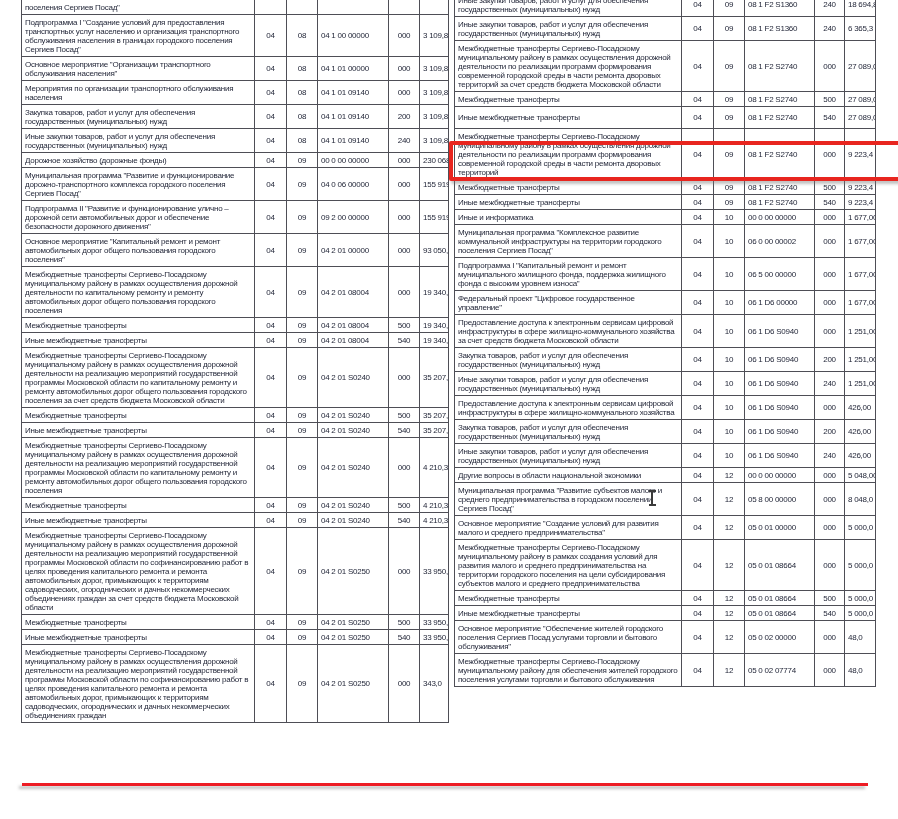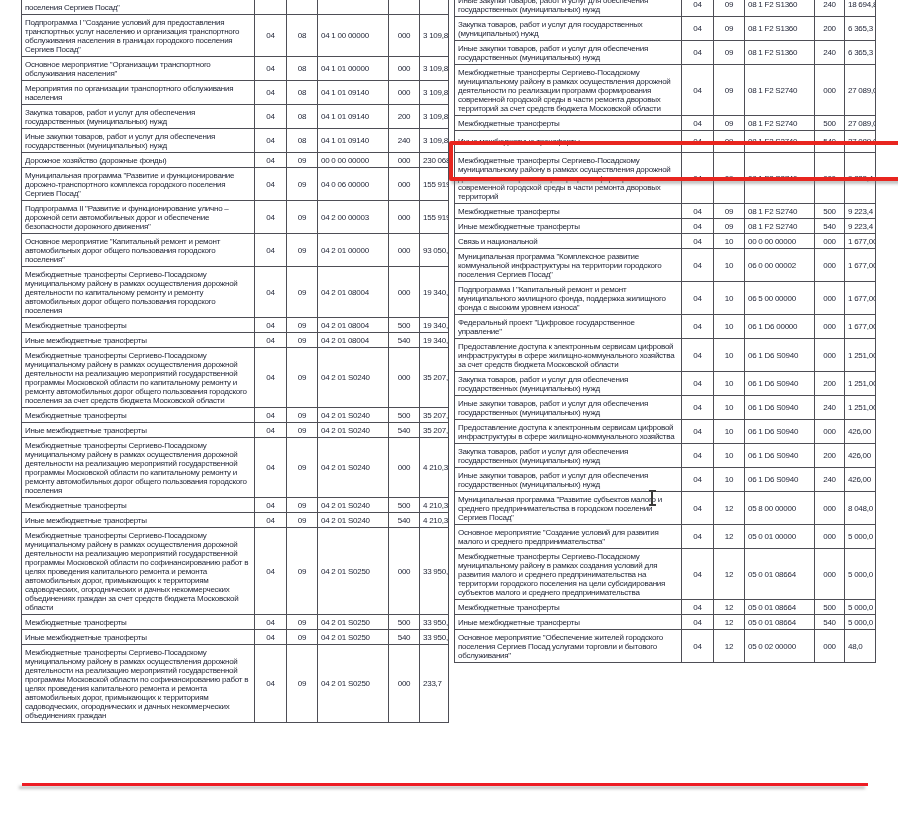--- a/index.html
+++ b/index.html
@@ -126,21 +126,21 @@
           <td class="c-num">04</td>
           <td class="c-num">09</td>
           <td class="c-code">04 0 06 00000</td>
           <td class="c-num">000</td>
           <td class="c-amt">155 919,5</td>
         </tr>
         <tr>
           <td class="c-text">Подпрограмма II "Развитие и функционирование улично – дорожной сети автомобильных дорог и обеспечение безопасности дорожного движения"</td>
           <td class="c-num">04</td>
           <td class="c-num">09</td>
-          <td class="c-code">04 2 00 00003</td>
+          <td class="c-code">09 2 00 00000</td>
           <td class="c-num">000</td>
           <td class="c-amt">155 919,5</td>
         </tr>
         <tr>
           <td class="c-text">Основное мероприятие "Капитальный ремонт и ремонт автомобильных дорог общего пользования городского поселения"</td>
           <td class="c-num">04</td>
           <td class="c-num">09</td>
           <td class="c-code">04 2 01 00000</td>
           <td class="c-num">000</td>
           <td class="c-amt">93 050,6</td>
@@ -240,21 +240,21 @@
           <td class="c-code">04 2 01 S0250</td>
           <td class="c-num">540</td>
           <td class="c-amt">33 950,0</td>
         </tr>
         <tr>
           <td class="c-text">Межбюджетные трансферты Сергиево-Посадскому муниципальному району в рамках осуществления дорожной деятельности на реализацию мероприятий государственной программы Московской области по софинансированию работ в целях проведения капитального ремонта и ремонта автомобильных дорог, примыкающих к территориям садоводческих, огороднических и дачных некоммерческих объединениях граждан</td>
           <td class="c-num">04</td>
           <td class="c-num">09</td>
           <td class="c-code">04 2 01 S0250</td>
           <td class="c-num">000</td>
-          <td class="c-amt">233,7</td>
+          <td class="c-amt">343,0</td>
         </tr>
       </tbody>
   </table>
 </div>
 
 <div id="right-table-wrap" class="table-wrap">
   <table class="budget-table">
     <colgroup>
       <col style="width:227px">
         <col style="width:32px">
@@ -266,28 +266,20 @@
     <tbody id="right-tbody">
         <tr class="clip-top">
           <td class="c-text">Иные закупки товаров, работ и услуг для обеспечения государственных (муниципальных) нужд</td>
           <td class="c-num">04</td>
           <td class="c-num">09</td>
           <td class="c-code">08 1 F2 S1360</td>
           <td class="c-num">240</td>
           <td class="c-amt">18 694,8</td>
         </tr>
         <tr>
-          <td class="c-text">Закупка товаров, работ и услуг для государственных (муниципальных) нужд</td>
-          <td class="c-num">04</td>
-          <td class="c-num">09</td>
-          <td class="c-code">08 1 F2 S1360</td>
-          <td class="c-num">200</td>
-          <td class="c-amt">6 365,3</td>
-        </tr>
-        <tr>
           <td class="c-text">Иные закупки товаров, работ и услуг для обеспечения государственных (муниципальных) нужд</td>
           <td class="c-num">04</td>
           <td class="c-num">09</td>
           <td class="c-code">08 1 F2 S1360</td>
           <td class="c-num">240</td>
           <td class="c-amt">6 365,3</td>
         </tr>
         <tr>
           <td class="c-text">Межбюджетные трансферты Сергиево-Посадскому муниципальному району в рамках осуществления дорожной деятельности по реализации программ формирования современной городской среды в части ремонта дворовых территорий за счет средств бюджета Московской области</td>
           <td class="c-num">04</td>
@@ -330,21 +322,21 @@
         </tr>
         <tr>
           <td class="c-text">Иные межбюджетные трансферты</td>
           <td class="c-num">04</td>
           <td class="c-num">09</td>
           <td class="c-code">08 1 F2 S2740</td>
           <td class="c-num">540</td>
           <td class="c-amt">9 223,4</td>
         </tr>
         <tr>
-          <td class="c-text">Связь и национальной</td>
+          <td class="c-text">Иные и информатика</td>
           <td class="c-num">04</td>
           <td class="c-num">10</td>
           <td class="c-code">00 0 00 00000</td>
           <td class="c-num">000</td>
           <td class="c-amt">1 677,00</td>
         </tr>
         <tr>
           <td class="c-text">Муниципальная программа "Комплексное развитие коммунальной инфраструктуры на территории городского поселения Сергиев Посад"</td>
           <td class="c-num">04</td>
           <td class="c-num">10</td>
@@ -410,20 +402,28 @@
         </tr>
         <tr>
           <td class="c-text">Иные закупки товаров, работ и услуг для обеспечения государственных (муниципальных) нужд</td>
           <td class="c-num">04</td>
           <td class="c-num">10</td>
           <td class="c-code">06 1 D6 S0940</td>
           <td class="c-num">240</td>
           <td class="c-amt">426,00</td>
         </tr>
         <tr>
+          <td class="c-text">Другие вопросы в области национальной экономики</td>
+          <td class="c-num">04</td>
+          <td class="c-num">12</td>
+          <td class="c-code">00 0 00 00000</td>
+          <td class="c-num">000</td>
+          <td class="c-amt">5 048,00</td>
+        </tr>
+        <tr>
           <td class="c-text">Муниципальная программа "Развитие субъектов малого и среднего предпринимательства в городском поселении Сергиев Посад"</td>
           <td class="c-num">04</td>
           <td class="c-num">12</td>
           <td class="c-code">05 8 00 00000</td>
           <td class="c-num">000</td>
           <td class="c-amt">8 048,0</td>
         </tr>
         <tr>
           <td class="c-text">Основное мероприятие "Создание условий для развития малого и среднего предпринимательства"</td>
           <td class="c-num">04</td>
@@ -454,20 +454,28 @@
           <td class="c-num">12</td>
           <td class="c-code">05 0 01 08664</td>
           <td class="c-num">540</td>
           <td class="c-amt">5 000,0</td>
         </tr>
         <tr>
           <td class="c-text">Основное мероприятие "Обеспечение жителей городского поселения Сергиев Посад услугами торговли и бытового обслуживания"</td>
           <td class="c-num">04</td>
           <td class="c-num">12</td>
           <td class="c-code">05 0 02 00000</td>
+          <td class="c-num">000</td>
+          <td class="c-amt">48,0</td>
+        </tr>
+        <tr>
+          <td class="c-text">Межбюджетные трансферты Сергиево-Посадскому муниципальному району для обеспечения жителей городского поселения услугами торговли и бытового обслуживания</td>
+          <td class="c-num">04</td>
+          <td class="c-num">12</td>
+          <td class="c-code">05 0 02 07774</td>
           <td class="c-num">000</td>
           <td class="c-amt">48,0</td>
         </tr>
       </tbody>
   </table>
 </div>
 
 <div id="red-box" style="border-color: rgb(232, 37, 31); left: 448.5px; top: 140.5px; width: 445px; height: 32px;"></div>
 <div id="red-underline" style="background: rgb(237, 28, 36);"></div>
 

